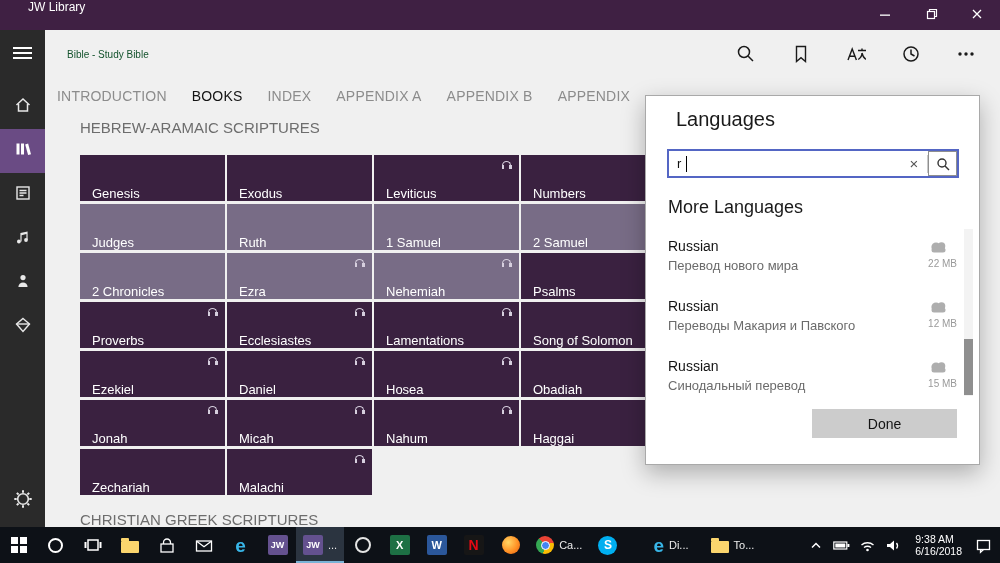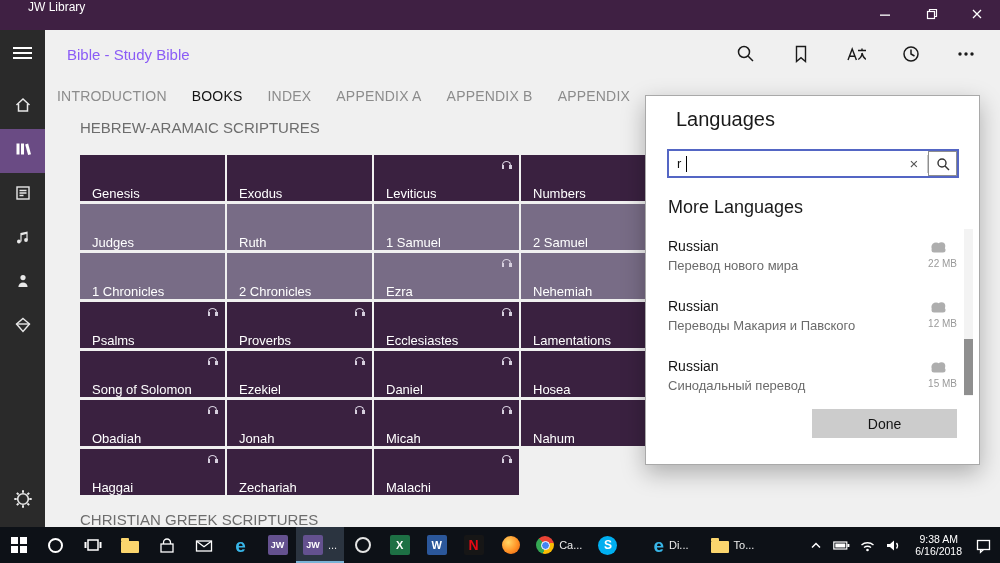--- a/index.html
+++ b/index.html
@@ -17,21 +17,21 @@
   .hamburger{height:45px;display:flex;flex-direction:column;justify-content:center;gap:3px;padding:0 13px}
   .hamburger i{display:block;height:2px;background:#fff}
   .side-items{margin-top:10px}
   .side-item{height:44px;display:flex;align-items:center;justify-content:center}
   .side-item.selected{background:#6a4b84}
   .side-settings{position:absolute;bottom:4px;left:0;width:45px;height:44px;display:flex;align-items:center;justify-content:center}
 
   
   .main{position:absolute;left:45px;top:30px;right:0;bottom:36px;background:#f0f0f0;overflow:hidden;z-index:10}
   .app-header{height:48px;display:flex;align-items:center;padding:0 22px}
-  .app-title{font-size:15px;color:#8b5cf6}
+  .app-title{font-size:10px;color:#14532d}
   .header-icons{margin-left:auto;display:flex;align-items:center;gap:35px;padding-right:2px}
   .hicon{width:20px;height:20px;display:flex;align-items:center;justify-content:center;cursor:pointer}
 
   .tabs{display:flex;gap:25px;padding-left:12px;margin-top:9px;font-size:14px;line-height:18px;color:#8c8c8c;letter-spacing:.2px}
   .tab{white-space:nowrap;cursor:pointer}
   .tab.selected{color:#141414}
 
   .section-heading{margin:14px 0 0 35px;font-size:15px;line-height:17px;color:#6d6d6d}
   .section-heading.greek{margin-top:16px}
 
@@ -82,21 +82,21 @@
   .skype{width:19px;height:19px;background:#00aff0;color:#fff;font-size:12px;font-weight:bold;display:flex;align-items:center;justify-content:center}
   .cortana-ring{width:15px;height:15px;border:2px solid #fff}
   .ring-app{width:16px;height:16px;border:2.5px solid #e4e4e4}
   .firefox{width:18px;height:18px;background:radial-gradient(circle at 35% 35%,#ffd664,#ff9226 55%,#e55b0c)}
   .chrome{width:18px;height:18px;background:conic-gradient(from -45deg,#ea4335 0 33%,#fbbc04 0 66%,#34a853 0 100%);position:relative}
   .chrome::after{content:"";position:absolute;inset:4.5px;background:#4285f4;border:1.5px solid #fff;border-radius:50%}
   .folder-ic{position:relative;width:18px;height:12px;background:#fbd56d;border-radius:1px;margin-top:4px}
   .folder-ic::before{content:"";position:absolute;top:-3px;left:0;width:8px;height:3px;background:#fbd56d;border-radius:1px 1px 0 0}
   .tray{margin-left:auto;display:flex;align-items:center;gap:9px;padding-right:8px}
   .tray-icon{width:17px;height:17px;display:flex;align-items:center;justify-content:center;cursor:pointer}
-  .clock{text-align:center;font-size:10.5px;line-height:12px;margin:0 4px;cursor:pointer}
+  .clock{text-align:left;font-size:10.5px;line-height:12px;margin:0 4px;cursor:pointer}
 </style>
 </head>
 <body>
 
 <div class="titlebar">
   <span class="titlebar-title">JW Library</span>
   <div class="win-controls">
     <div class="win-btn">
         <span><svg width="11" height="11">
             <rect y="5.5" width="10" height="1.3" fill="#fff"></rect>
@@ -239,23 +239,20 @@
     <div class="tile light">
         <span>Ruth</span>
       </div>
     <div class="tile light">
         <span>1 Samuel</span>
       </div>
     <div class="tile light">
         <span>2 Samuel</span>
       </div>
     <div class="tile light">
-        <span>1 Chronicles</span>
-      </div>
-    <div class="tile light">
         <span>2 Chronicles</span>
       </div>
     <div class="tile light">
         <span>Ezra</span>
         <span class="audio-icon"></span>
       </div>
     <div class="tile light">
         <span>Nehemiah</span>
         <span class="audio-icon"></span>
       </div>

